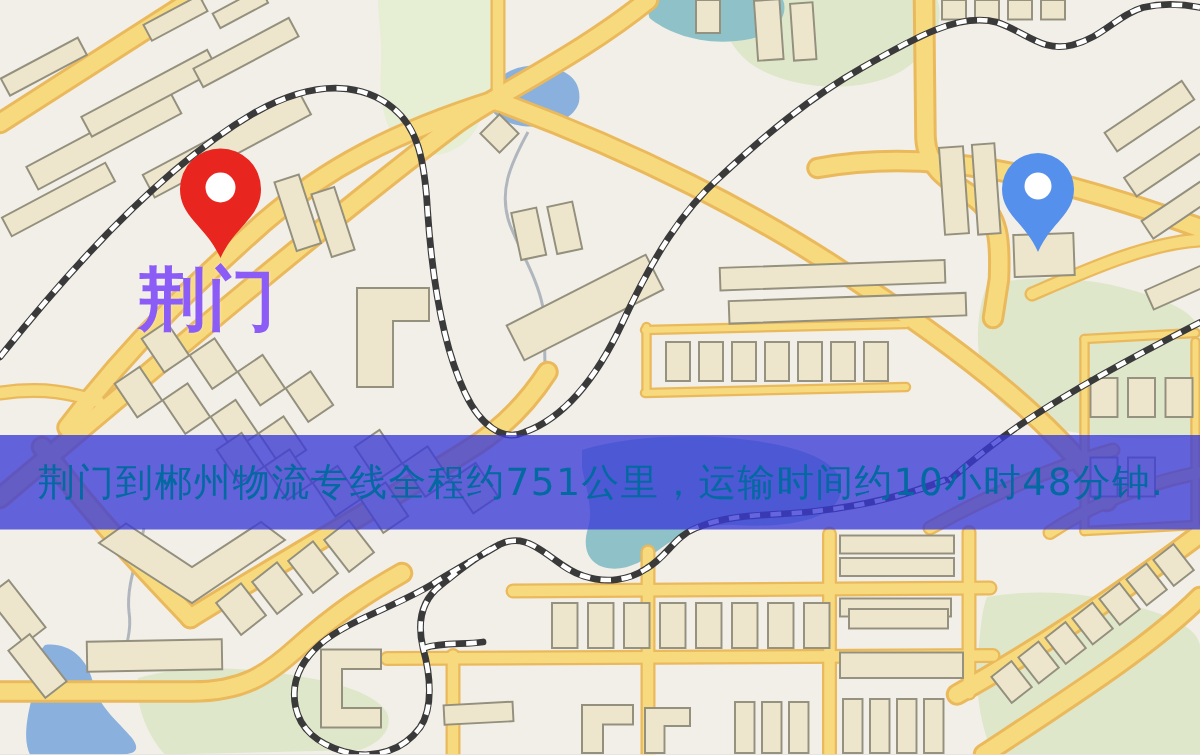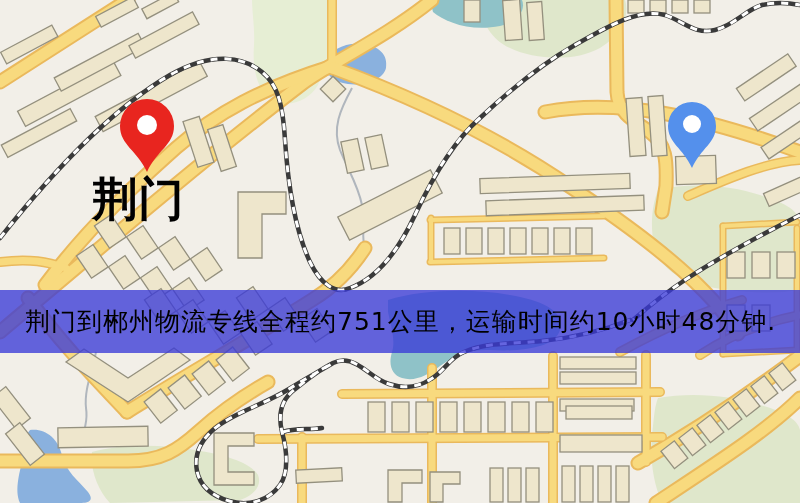--- a/index.html
+++ b/index.html
@@ -14,25 +14,25 @@
   .rc{fill:none;stroke:#eab95c;stroke-linecap:round;stroke-linejoin:round;}
   .rf{fill:none;stroke:#f8da7e;stroke-linecap:round;stroke-linejoin:round;}
   .rc.major{stroke-width:15}.rf.major{stroke-width:11}
   .rc.minor{stroke-width:10}.rf.minor{stroke-width:7}
   .rc.thin{stroke-width:7}.rf.thin{stroke-width:4}
   .bld{fill:#eee6cc;stroke:#94907e;stroke-width:1.3;}
   .railb{fill:none;stroke:#3a3a3a;stroke-width:4.5;stroke-linecap:round;}
   .raild{fill:none;stroke:#ffffff;stroke-width:3;stroke-dasharray:7 7;stroke-linecap:butt;}
   
   .city-label{position:absolute;font-weight:bold;font-size:46px;line-height:1;white-space:nowrap;text-shadow:0 0 2px rgba(255,255,255,.35);}
-  .origin-label{left:92px;top:176px;color:#000000;}
+  .origin-label{left:92px;top:176px;color:#8b5cf6;}
   .dest-label{left:640px;top:181px;color:#2f3fd3;font-size:44px;}
   
   .banner{position:absolute;left:0;top:290px;width:800px;height:63px;background:rgba(58,58,215,0.78);display:flex;align-items:center;}
-  .banner-text{color:#000000;font-size:25px;letter-spacing:1px;padding-left:25px;white-space:nowrap;}
+  .banner-text{color:#0369a1;font-size:25px;letter-spacing:1px;padding-left:25px;white-space:nowrap;}
 </style>
 </head>
 <body>
 
 <div class="stage">
 
 <svg width="800" height="503" viewBox="0 0 800 503">
 
   <g>
     <path class="green" d="M480,0 L625,0 C630,15 622,35 600,48 C575,62 535,60 510,48 C492,40 480,22 480,0 Z"></path>

